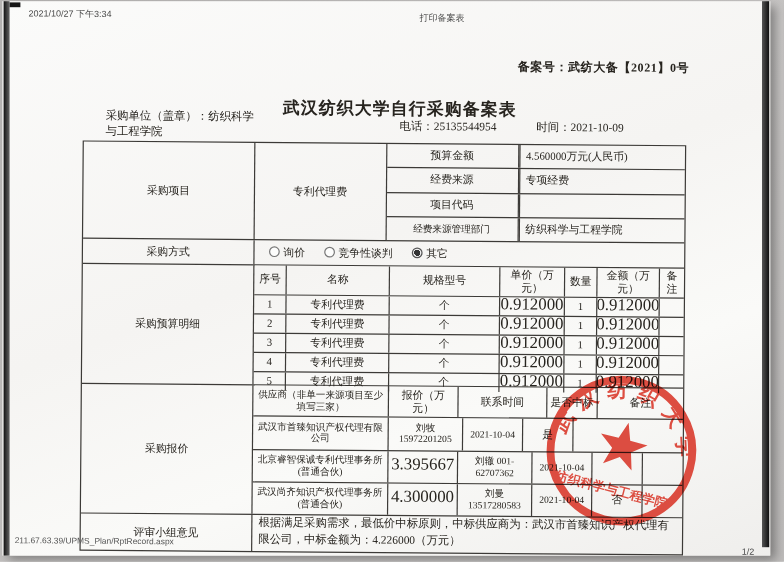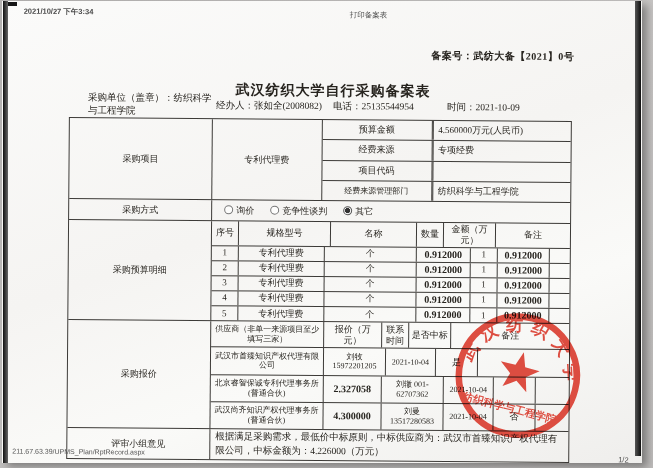--- a/index.html
+++ b/index.html
@@ -7,21 +7,21 @@
     font-family:"Liberation Serif","DejaVu Serif",serif;}
   .page{position:absolute;left:2px;top:1px;width:640px;height:462px;
     background:linear-gradient(160deg,#fbfbfa 0%,#f5f4f2 45%,#fafaf8 70%,#efeeec 100%);
     box-shadow:5px 4px 8px rgba(0,0,0,.35);}
   .edge{position:absolute;background:linear-gradient(to right,#111,#666);}
   .edge-left{left:1px;top:0;width:5px;height:462px;}
   .edge-right{left:633px;top:0;width:6px;height:455px;background:linear-gradient(to right,#555,#0e0e0e);}
   .corner-tick{position:absolute;left:6px;top:1px;width:9px;height:4px;background:#161616;}
   .tilt{position:absolute;left:0;top:0;width:640px;height:462px;transform:rotate(.45deg);transform-origin:320px 230px;color:#27241f;}
   .chrome{font-family:"Liberation Sans","DejaVu Sans",sans-serif;color:#4b4b4b;font-size:7.5px;}
-  .ts{position:absolute;left:20px;top:8px;font-weight:bold;}
+  .ts{position:absolute;left:20px;top:8px;}
   .pt{position:absolute;left:346px;top:9px;}
   .recno{position:absolute;left:428px;top:47px;font-size:10px;font-weight:bold;letter-spacing:.5px;}
   .title{position:absolute;left:0;top:81px;width:660px;text-align:center;font-size:14px;font-weight:bold;letter-spacing:1px;}
   .meta{position:absolute;top:92px;font-size:9.5px;line-height:1.35;}
   .m-unit{left:85px;width:128px;}
   .m-agent{left:213px;top:99px;}
   .m-phone{left:330px;top:99px;}
   .m-date{left:444px;top:99px;}
   
   .t{position:absolute;left:66px;top:118px;width:501px;border:1px solid #3c3a37;font-size:9px;}
@@ -32,21 +32,21 @@
   .left{justify-content:flex-start;text-align:left;}
   .lab{width:142px;}
   .sub{width:249px;display:flex;flex-direction:column;border-left:1px solid #3c3a37;}
   .srow{display:flex;height:20px;border-top:1px solid #3c3a37;}
   .srow:first-child{border-top:none;}
   .slab{width:110px;border-right:1px solid #3c3a37;}
   .sval{flex:1;justify-content:flex-start;text-align:left;padding-left:5px;}
   .radio{display:inline-block;width:7px;height:7px;border:1px solid #777;border-radius:50%;margin-right:3px;vertical-align:-1px;background:#fdfdfc;}
   .radio.checked{background:radial-gradient(circle at 50% 50%, #333 0 2.5px, #eee 2.6px);border-color:#555;}
   .opt{margin-right:16px;white-space:nowrap;}
-  .num{font-size:10px;font-weight:bold;}
+  .num{font-size:14px;}
   .small{font-size:8px;}
   .review{font-size:9.5px;line-height:1.45;justify-content:flex-start;text-align:left;padding:2px 5px;}
   .footer-url{position:absolute;left:12px;top:449px;font-size:7px;color:#555;font-family:"Liberation Sans",sans-serif;}
   .footer-page{position:absolute;left:618px;top:452px;font-size:7.5px;color:#4b4b4b;font-family:"Liberation Sans",sans-serif;}
   .stamp{position:absolute;left:452px;top:308px;width:130px;height:130px;transform:rotate(14deg);
     opacity:.88;mix-blend-mode:multiply;pointer-events:none;}
   .stamp *{fill:#d93527;}
   .stamp .ring{fill:none;stroke:#d93527;stroke-width:6.5;}
   .stamp text{font-family:"Liberation Serif",serif;font-weight:bold;}
 </style>
@@ -61,21 +61,20 @@
   <div class="tilt">
 
     <span class="chrome ts">2021/10/27 下午3:34</span>
     <span class="chrome pt">打印备案表</span>
 
     <div class="recno"><span>备案号：</span><span>武纺大备【2021】0号</span></div>
 
     <div class="title">武汉纺织大学自行采购备案表</div>
 
     <div class="meta m-unit"><span>采购单位（盖章）：</span><span>纺织科学与工程学院</span></div>
-    <div class="meta m-agent"><span>经办人：</span><span>张如全(2008082)</span></div>
     <div class="meta m-phone"><span>电话：</span><span>25135544954</span></div>
     <div class="meta m-date"><span>时间：</span><span>2021-10-09</span></div>
 
     <div class="t">
 
       <div class="row" style="height:80px">
         <div class="c lab">采购项目</div>
         <div class="c" style="width:110px">专利代理费</div>
         <div class="sub">
           <div class="srow">
@@ -104,22 +103,23 @@
           <span class="opt"><span class="radio"></span><span>竞争性谈判</span></span>
           <span class="opt"><span class="radio checked"></span><span>其它</span></span>
         </div>
       </div>
 
       <div class="row" style="height:99px">
         <div class="c lab">采购预算明细</div>
         <div style="flex:1;display:flex;flex-direction:column;border-left:1px solid #3c3a37">
           <div class="srow" style="height:24px">
             <div class="c" style="width:26px;border-left:none">序号</div>
+            <div class="c" style="width:86px">名称</div>
             <div class="c" style="width:92px">规格型号</div>
-            <div class="c" style="width:86px">名称</div>
+            <div class="c" style="width:54px">单价（万元）</div>
             <div class="c" style="width:27px">数量</div>
             <div class="c" style="width:52px">金额（万元）</div>
             <div class="c" style="flex:1">备注</div>
           </div>
           <div class="srow" style="height:15px">
             <div class="c" style="width:26px;border-left:none">1</div>
             <div class="c" style="width:86px">专利代理费</div>
             <div class="c" style="width:92px">个</div>
             <div class="c num" style="width:54px">0.912000</div>
             <div class="c" style="width:27px">1</div>
@@ -164,34 +164,34 @@
           </div>
         </div>
       </div>
 
       <div class="row" style="height:107px">
         <div class="c lab">采购报价</div>
         <div style="flex:1;display:flex;flex-direction:column;border-left:1px solid #3c3a37">
           <div class="srow" style="height:26px">
             <div class="c small" style="width:112px;border-left:none">供应商（非单一来源项目至少填写三家）</div>
             <div class="c" style="width:58px">报价（万元）</div>
-            <div class="c" style="width:27px">联系时间</div>
+            <div class="c" style="width:74px">联系时间</div>
             <div class="c" style="width:42px">是否中标</div>
             <div class="c" style="flex:1">备注</div>
           </div>
           <div class="srow" style="height:27px">
             <div class="c small" style="width:112px;border-left:none">武汉市首臻知识产权代理有限公司</div>
             <div class="c small" style="width:62px">刘牧 15972201205</div>
             <div class="c small" style="width:50px">2021-10-04</div>
             <div class="c" style="width:42px">是</div>
             <div class="c" style="flex:1"></div>
           </div>
           <div class="srow" style="height:27px">
             <div class="c small" style="width:112px;border-left:none">北京睿智保诚专利代理事务所(普通合伙)</div>
-            <div class="c num" style="width:58px">2.327058</div>
+            <div class="c num" style="width:58px">3.395667</div>
             <div class="c small" style="width:62px">刘辙 001-62707362</div>
             <div class="c small" style="width:50px">2021-10-04</div>
             <div class="c" style="width:42px"></div>
             <div class="c" style="flex:1"></div>
           </div>
           <div class="srow" style="height:27px">
             <div class="c small" style="width:112px;border-left:none">武汉尚齐知识产权代理事务所(普通合伙)</div>
             <div class="c num" style="width:58px">4.300000</div>
             <div class="c small" style="width:62px">刘曼 13517280583</div>
             <div class="c small" style="width:50px">2021-10-04</div>

